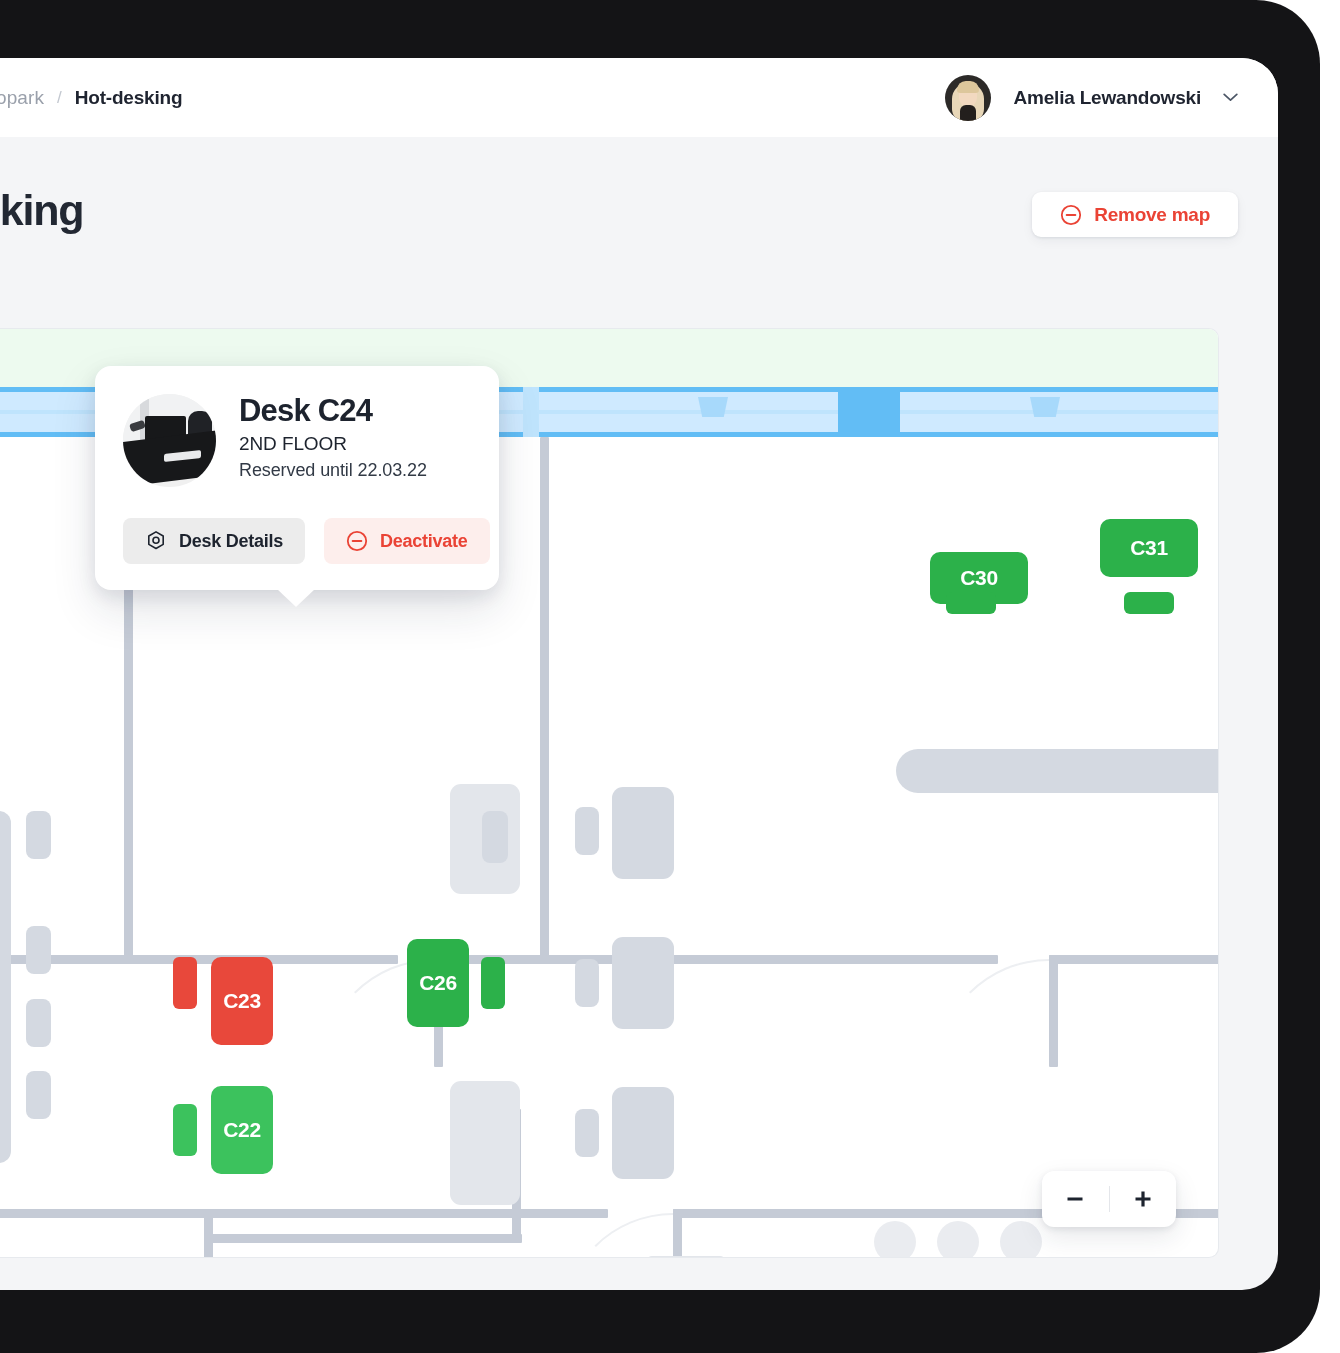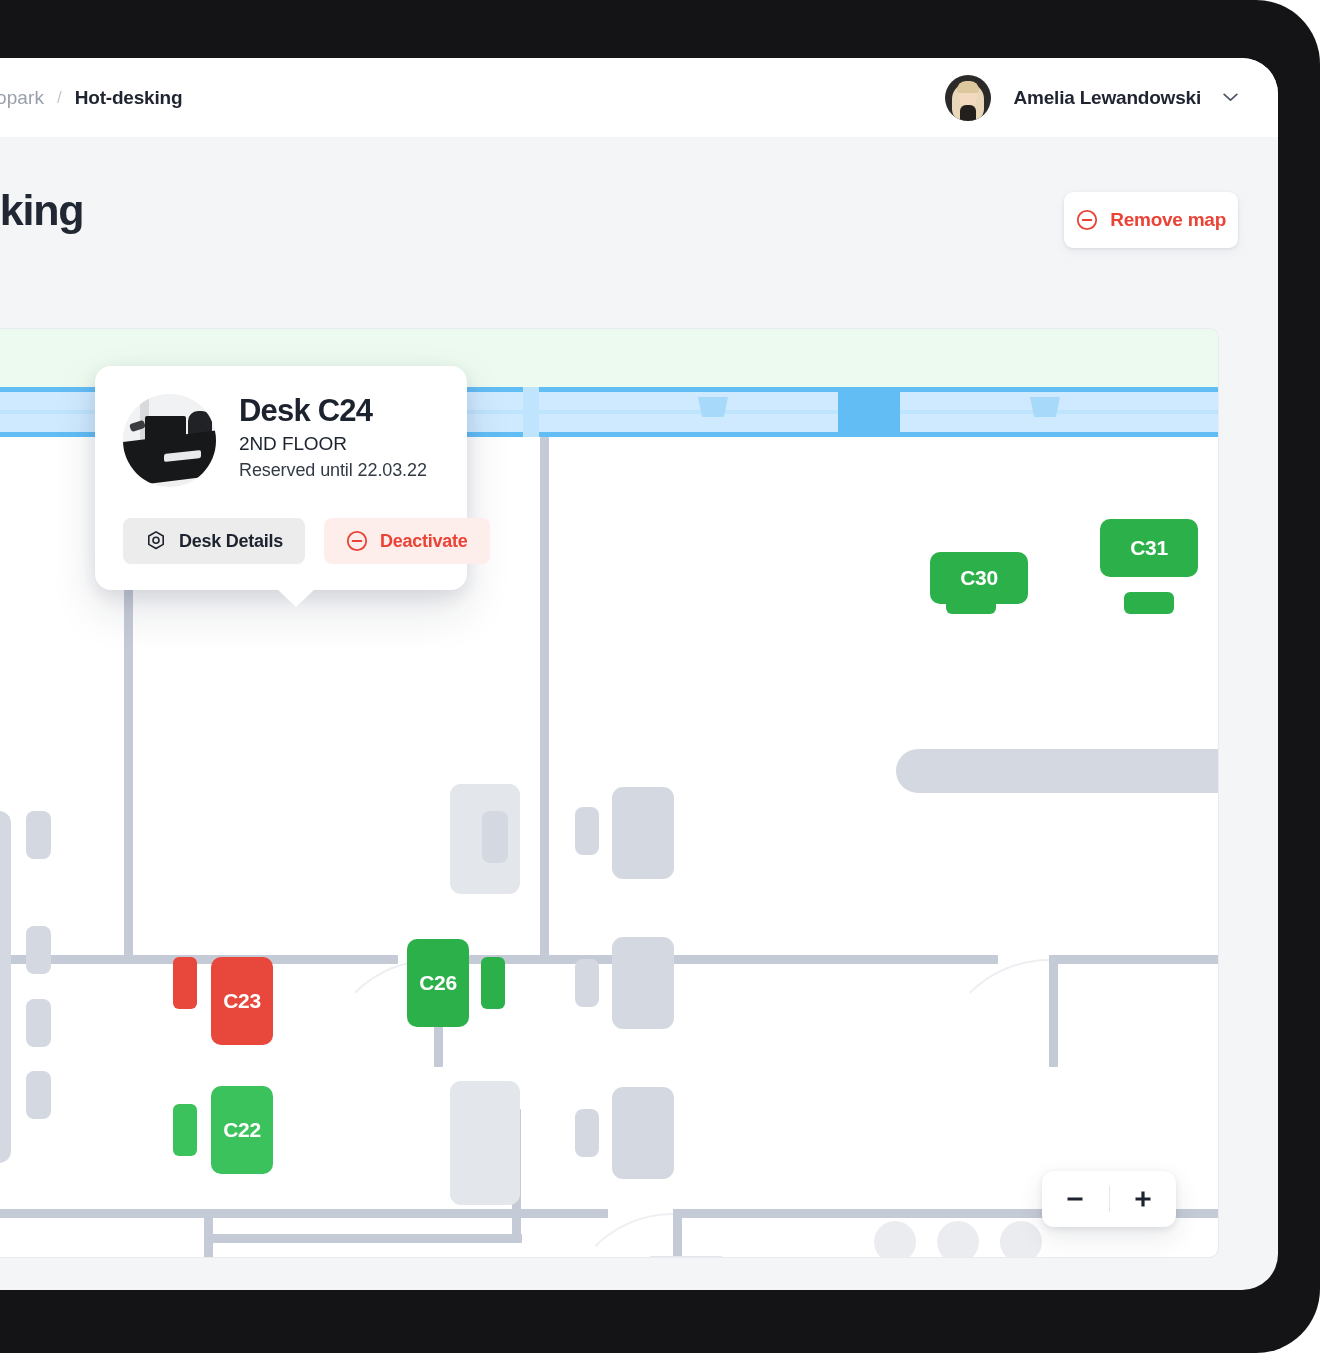--- a/index.html
+++ b/index.html
@@ -129,25 +129,25 @@
     left: -62px; top: 128px;
     font-size: 43px;
     font-weight: 700;
     color: #222833;
     letter-spacing: -1.2px;
   }
 
   #remove-map-button {
     position: absolute;
     right: 40px; top: 134px;
-    height: 56px;
+    height: 45px;
     display: flex;
     align-items: center;
     gap: 12px;
-    padding: 0 12px;
+    padding: 0 28px;
     background: #ffffff;
     border: none;
     border-radius: 9px;
     box-shadow: 0 1px 3px rgba(25,35,60,.10), 0 4px 12px rgba(25,35,60,.05);
     cursor: pointer;
     font-family: inherit;
   }
   #remove-map-button .label {
     font-size: 19px;
     font-weight: 700;
@@ -257,21 +257,21 @@
     cursor: pointer;
   }
   .chair.free       { background: #2cb14a; }
   .chair.free-light { background: #3cc25d; }
   .chair.busy       { background: #e8483b; }
 
   
   #desk-popover {
     position: absolute;
     left: 155px; top: 308px;
-    width: 372px;
+    width: 404px;
     background: #ffffff;
     border-radius: 16px;
     box-shadow: 0 6px 18px rgba(24,34,56,.10), 0 20px 46px rgba(24,34,56,.12);
     padding: 28px 28px 26px 28px;
     z-index: 40;
   }
   #desk-popover::after {
     content: "";
     position: absolute;
     left: 182px; bottom: -17px;

